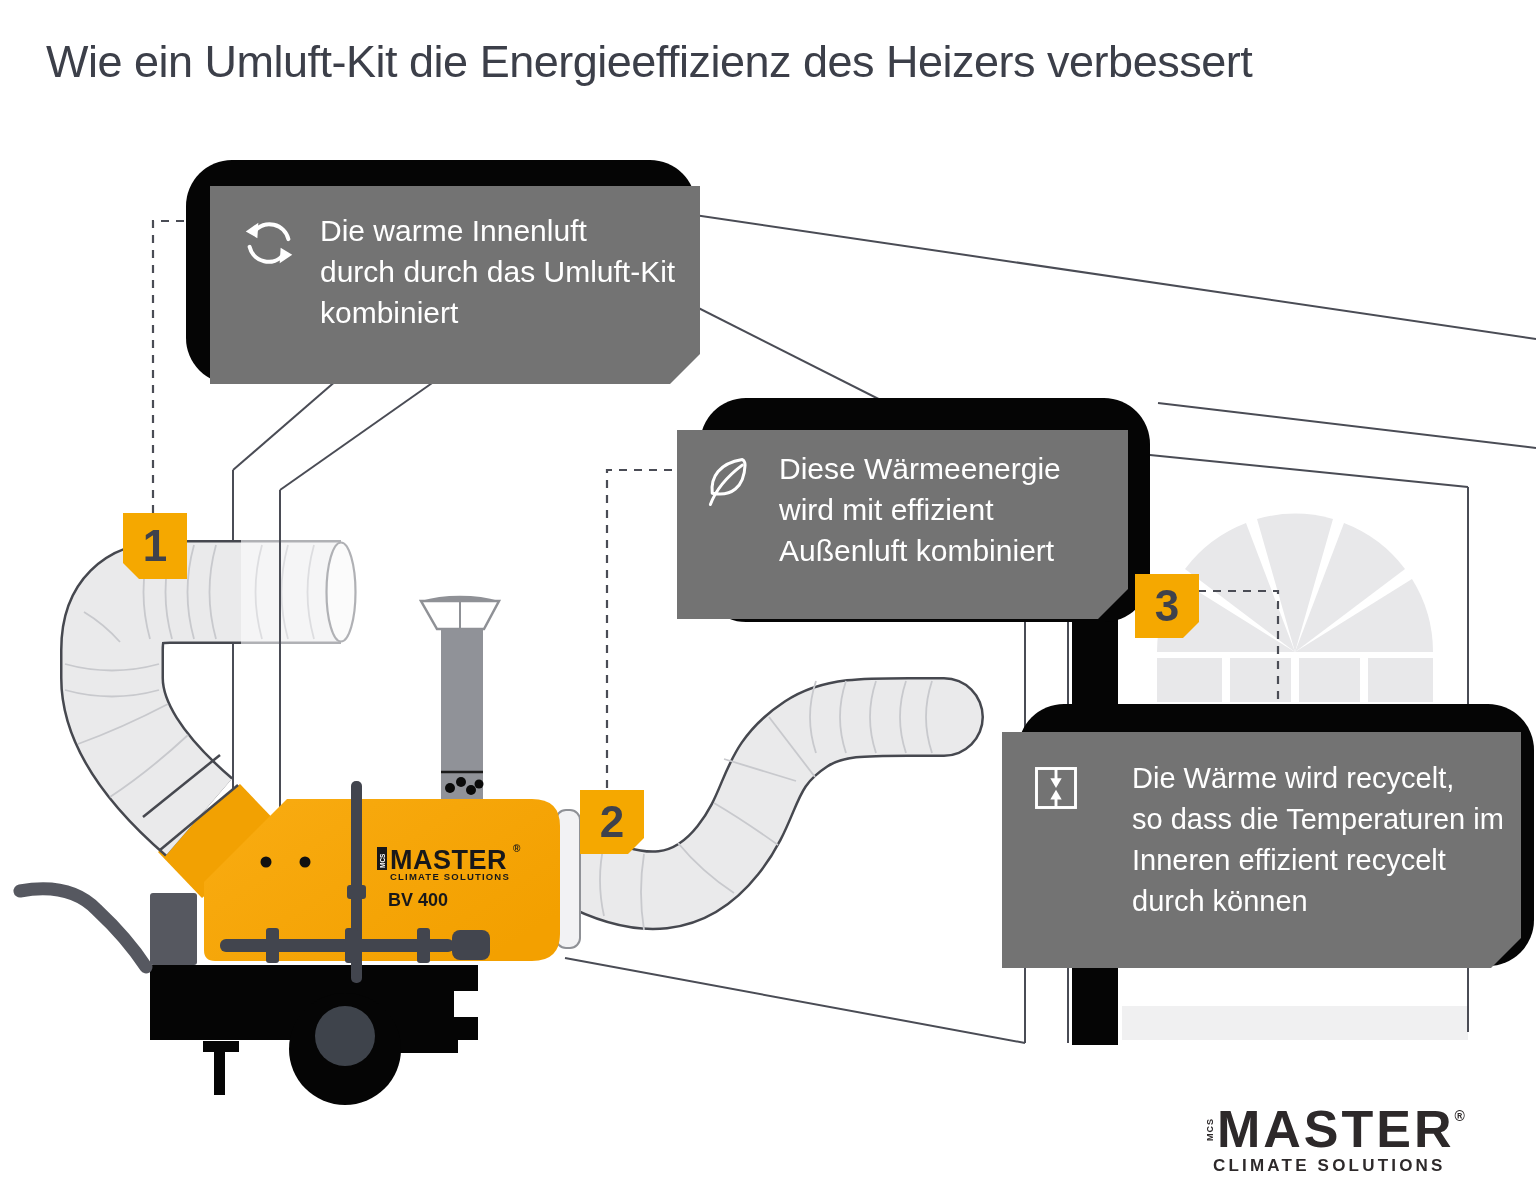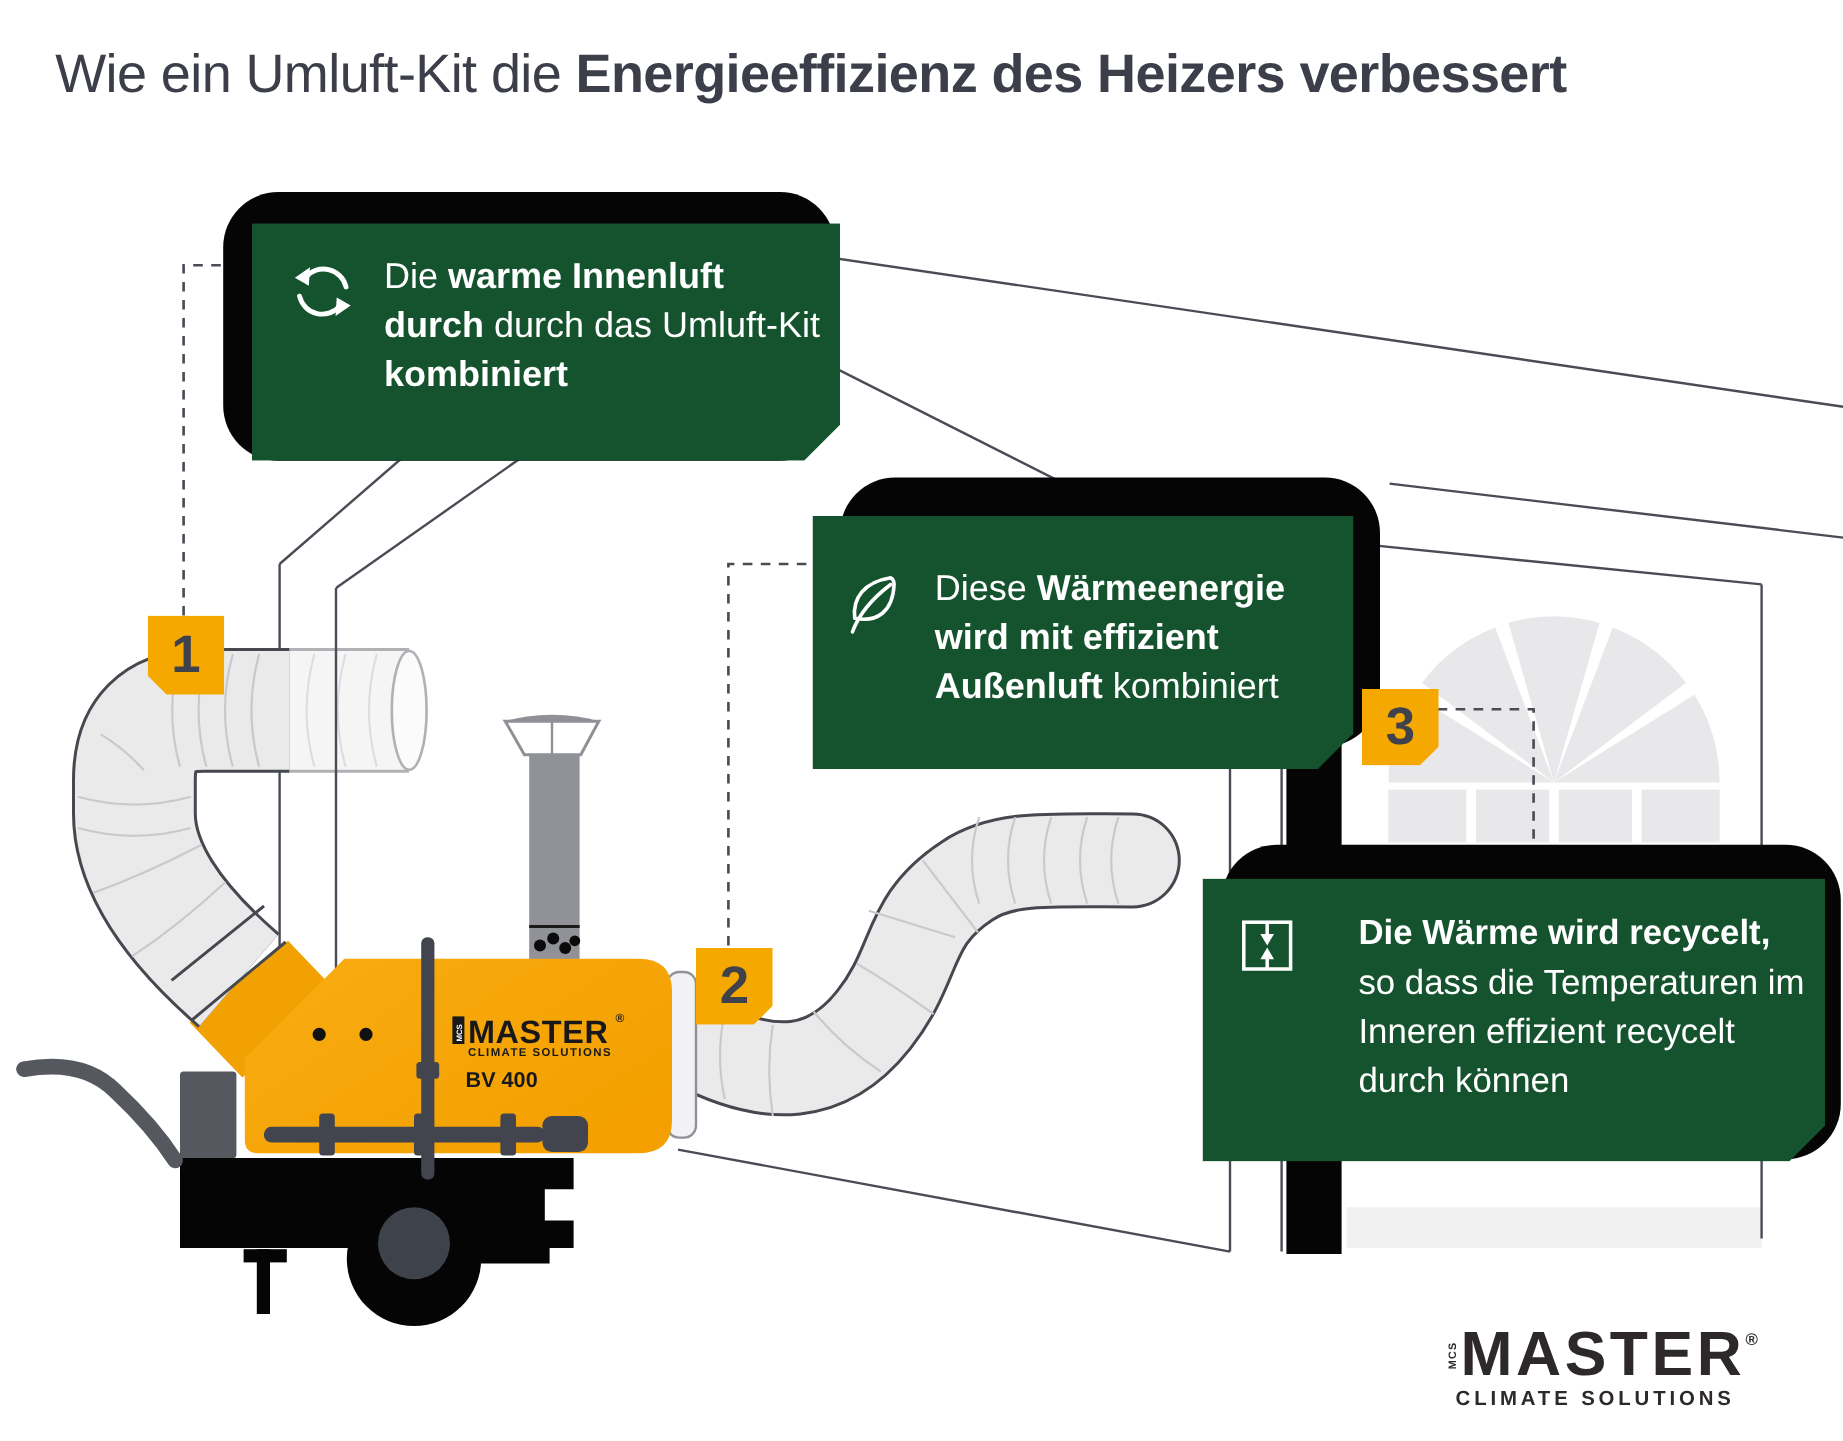--- a/index.html
+++ b/index.html
@@ -5,32 +5,32 @@
   html,body{margin:0;padding:0;background:#ffffff;}
   .stage{
     position:relative;width:1536px;height:1201px;background:#ffffff;overflow:hidden;
     font-family:"Liberation Sans",sans-serif;
   }
   .scene{position:absolute;left:0;top:0;}
   .title{
     position:absolute;left:46px;top:36px;margin:0;width:1460px;
     font-size:45px;font-weight:normal;color:#3c3f49;letter-spacing:-0.5px;white-space:nowrap;
   }
-  .b{font-weight:bold;}
+  .b{font-weight:normal;}
   .callout-shadow{position:absolute;background:#050505;border-radius:46px;}
   .callout{
-    position:absolute;background:#14532d;color:#ffffff;display:flex;align-items:flex-start;
+    position:absolute;background:#737373;color:#ffffff;display:flex;align-items:flex-start;
     clip-path:polygon(0 0,100% 0,100% calc(100% - 30px),calc(100% - 30px) 100%,0 100%);
   }
   .co-icon{flex:0 0 auto;}
   .co-text{font-size:30px;line-height:41px;}
   .co-text .line{white-space:nowrap;}
   .callout-1{left:210px;top:186px;width:462px;height:174px;padding:24px 0 0 28px;}
   .callout-1 .co-icon{width:62px;height:62px;margin-right:20px;margin-top:2px;}
-  .callout-2{left:677px;top:430px;width:427px;height:171px;padding:40px 0 0 24px;}
+  .callout-2{left:677px;top:430px;width:427px;height:171px;padding:18px 0 0 24px;}
   .callout-2 .co-icon{width:60px;height:60px;margin-right:18px;margin-top:4px;}
   .callout-3{left:1002px;top:732px;width:491px;height:210px;padding:26px 0 0 28px;}
   .callout-3 .co-icon{width:52px;height:52px;margin-right:22px;margin-top:4px;}
   .callout-3 .co-text{font-size:29px;margin-left:28px;}
   .shadow-1{left:186px;top:160px;width:510px;height:224px;}
   .shadow-2{left:700px;top:398px;width:450px;height:224px;}
   .shadow-3{left:1018px;top:704px;width:516px;height:262px;}
   .badge{
     position:absolute;width:64px;height:64px;background:#f5a800;color:#3f424c;
     font-size:44px;font-weight:bold;display:flex;align-items:center;justify-content:center;

